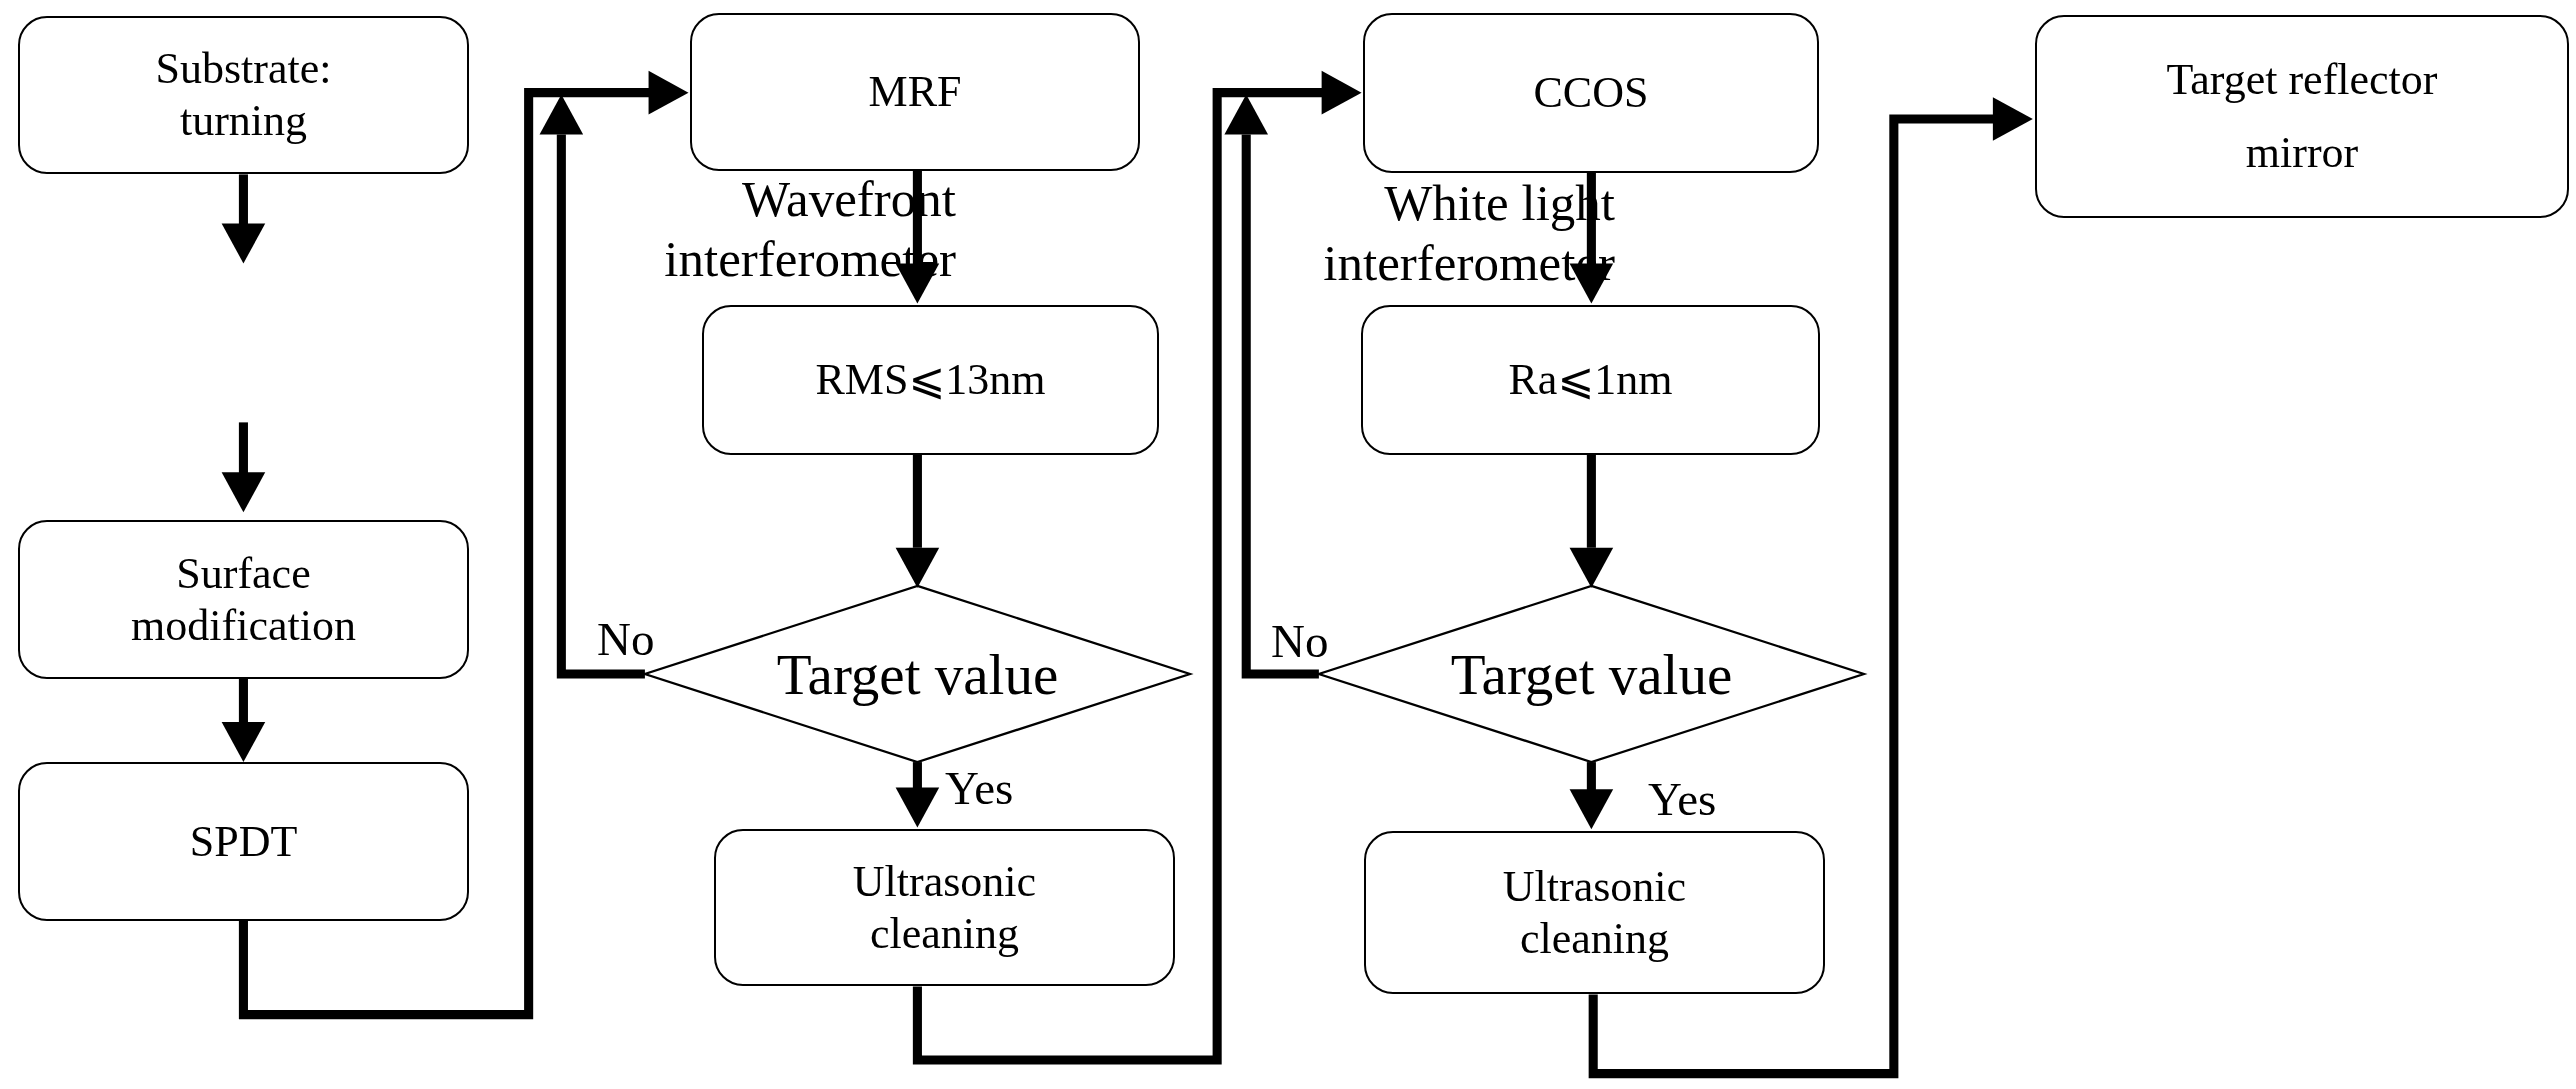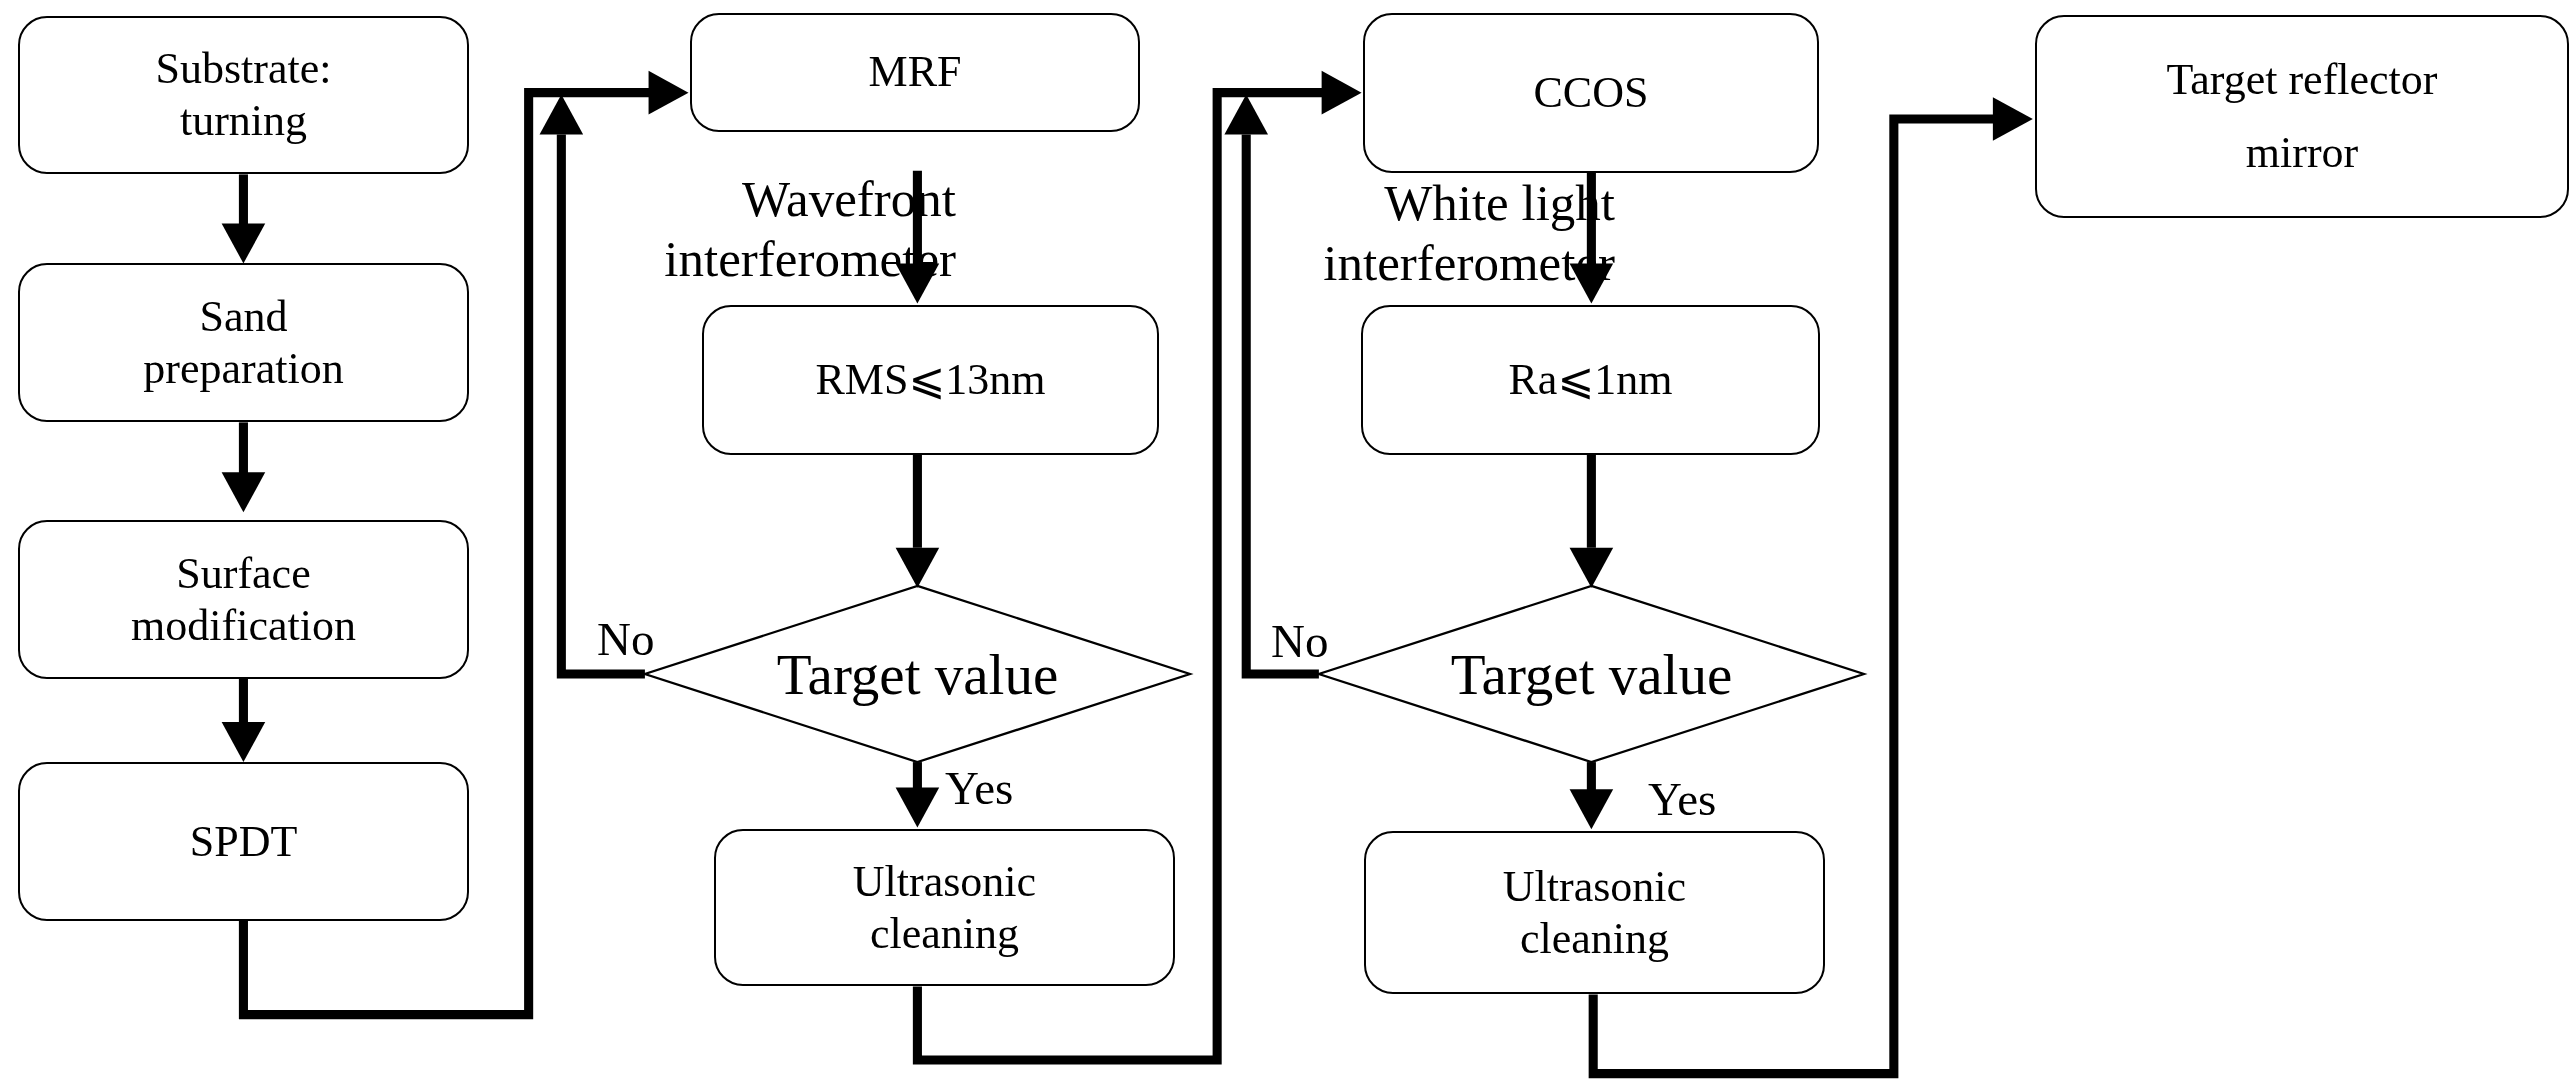--- a/index.html
+++ b/index.html
@@ -106,35 +106,31 @@
       <polygon points="1752,913 1728,869 1776,869"></polygon>
       <polygon points="2238,131 2194,107 2194,155"></polygon>
     </g>
   </svg>
 
   <div class="node" style="left:18px; top:16.3px; width:451px; height:158px;">
     <span>Substrate:</span>
     <span>turning</span>
   </div>
 
-  <div class="node" style="left:18px; top:263px; width:451px; height:159px;">
-    <span>Sand</span>
-    <span>preparation</span>
-  </div>
 
   <div class="node" style="left:18px; top:512px; width:451px; height:159px;margin-top:8px;">
     <span>Surface</span>
     <span>modification</span>
   </div>
 
   <div class="node" style="left:18px; top:762px; width:451px; height:159px;">
     <span>SPDT</span>
   </div>
 
-  <div class="node" style="left:690px; top:12.7px; width:450px; height:119px;">
+  <div class="node" style="left:690px; top:12.7px; width:450px; height:158px;">
     <span>MRF</span>
   </div>
 
   <div class="node" style="left:702px; top:305px; width:457px; height:150px;">
     <span>RMS⩽13nm</span>
   </div>
 
   <div class="node" style="left:714px; top:829px; width:461px; height:157px;">
     <span>Ultrasonic</span>
     <span>cleaning</span>

